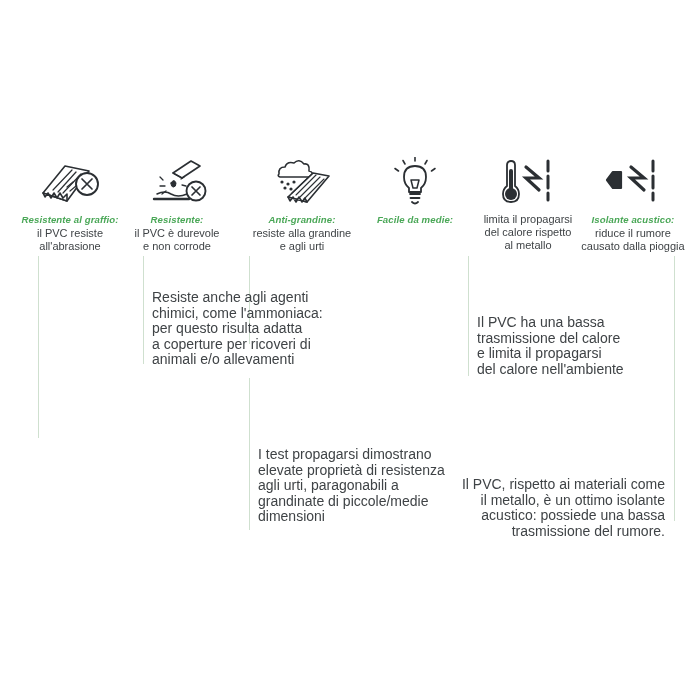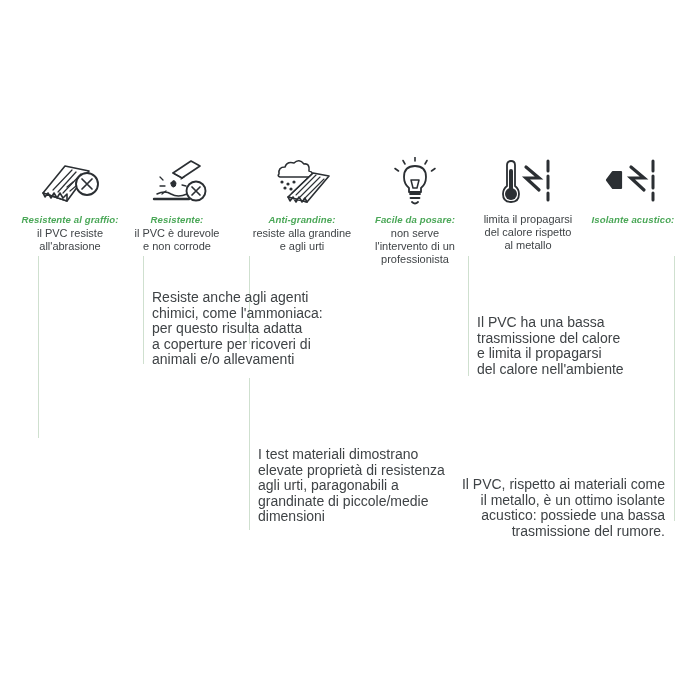--- a/index.html
+++ b/index.html
@@ -152,24 +152,21 @@
         <path d="M35 7 L37 3.5" stroke-width="1.6"></path>
         <path d="M8.5 14 L5 11.5" stroke-width="1.6"></path>
         <path d="M41.5 14 L45 11.5" stroke-width="1.6"></path>
         <path d="M25 9 q-11 0 -11 11 q0 7 5 11 l0 4 l12 0 l0 -4 q5 -4 5 -11 q0 -11 -11 -11 Z" fill="#ffffff"></path>
         <path d="M21 23 L29 23 L27 31 L23 31 Z" fill="#ffffff" stroke-width="1.5"></path>
         <path d="M20 37 L30 37" stroke-width="1.8"></path>
         <path d="M20.5 41 L29.5 41" stroke-width="1.8"></path>
         <path d="M22 45 q3 3 6 0" stroke-width="1.8"></path>
       </svg>
     </div>
-    <div class="col-heading">Facile da posare:</div>
-    <div class="col-body" style="white-space: pre-line;">non serve
-l'intervento di un
-professionista</div>
+    <div class="col-heading">Facile da medie:</div>
   </div>
 
   <div class="column" style="left:466px;">
     <div class="icon-wrap">
       <svg width="60" height="50" viewBox="0 0 60 50" fill="none" stroke="#2b2f33" stroke-width="1.8" stroke-linejoin="round" stroke-linecap="round">
         <path d="M9 8 q0 -4 4 -4 q4 0 4 4 L17 29 q4 3 4 8 q0 8 -8 8 q-8 0 -8 -8 q0 -5 4 -8 Z" fill="#ffffff"></path>
         <circle cx="13" cy="37" r="6" fill="#2b2f33" stroke="none"></circle>
         <rect x="11" y="12" width="4" height="22" rx="2" fill="#2b2f33" stroke="none"></rect>
         <path d="M28 10 L41 21 L28 21 L41 33" stroke-width="3.2" stroke-linejoin="miter"></path>
         <path d="M50 4 L50 14" stroke-width="3"></path>
@@ -186,30 +183,32 @@
     <div class="icon-wrap">
       <svg width="60" height="50" viewBox="0 0 60 50" fill="none" stroke="#2b2f33" stroke-width="1.8" stroke-linejoin="round" stroke-linecap="round">
         <path d="M18 15 L18 31 L10 31 L4 23 L10 15 Z" fill="#2b2f33" stroke="#2b2f33" stroke-width="2.2"></path>
         <path d="M28 10 L41 21 L28 21 L41 33" stroke-width="3.2" stroke-linejoin="miter"></path>
         <path d="M50 4 L50 14" stroke-width="3"></path>
         <path d="M50 19 L50 31" stroke-width="3"></path>
         <path d="M50 36 L50 43" stroke-width="3"></path>
       </svg>
     </div>
     <div class="col-heading">Isolante acustico:</div>
+    <div class="col-body" style="white-space: pre-line;">riduce il rumore
+causato dalla pioggia</div>
   </div>
 
 
   <div class="note left-aligned" style="left: 152px; top: 290px; width: 200px; white-space: pre-line;">Resiste anche agli agenti
 chimici, come l'ammoniaca:
 per questo risulta adatta
 a coperture per ricoveri di
 animali e/o allevamenti</div>
 
-  <div class="note left-aligned" style="left: 258px; top: 447px; width: 215px; white-space: pre-line;">I test materiali dimostrano
+  <div class="note left-aligned" style="left: 258px; top: 447px; width: 215px; white-space: pre-line;">I test propagarsi dimostrano
 elevate proprietà di resistenza
 agli urti, paragonabili a
 grandinate di piccole/medie
 dimensioni</div>
 
   <div class="note left-aligned" style="left: 477px; top: 315px; width: 200px; white-space: pre-line;">Il PVC ha una bassa
 trasmissione del calore
 e limita il propagarsi
 del calore nell'ambiente</div>
 

